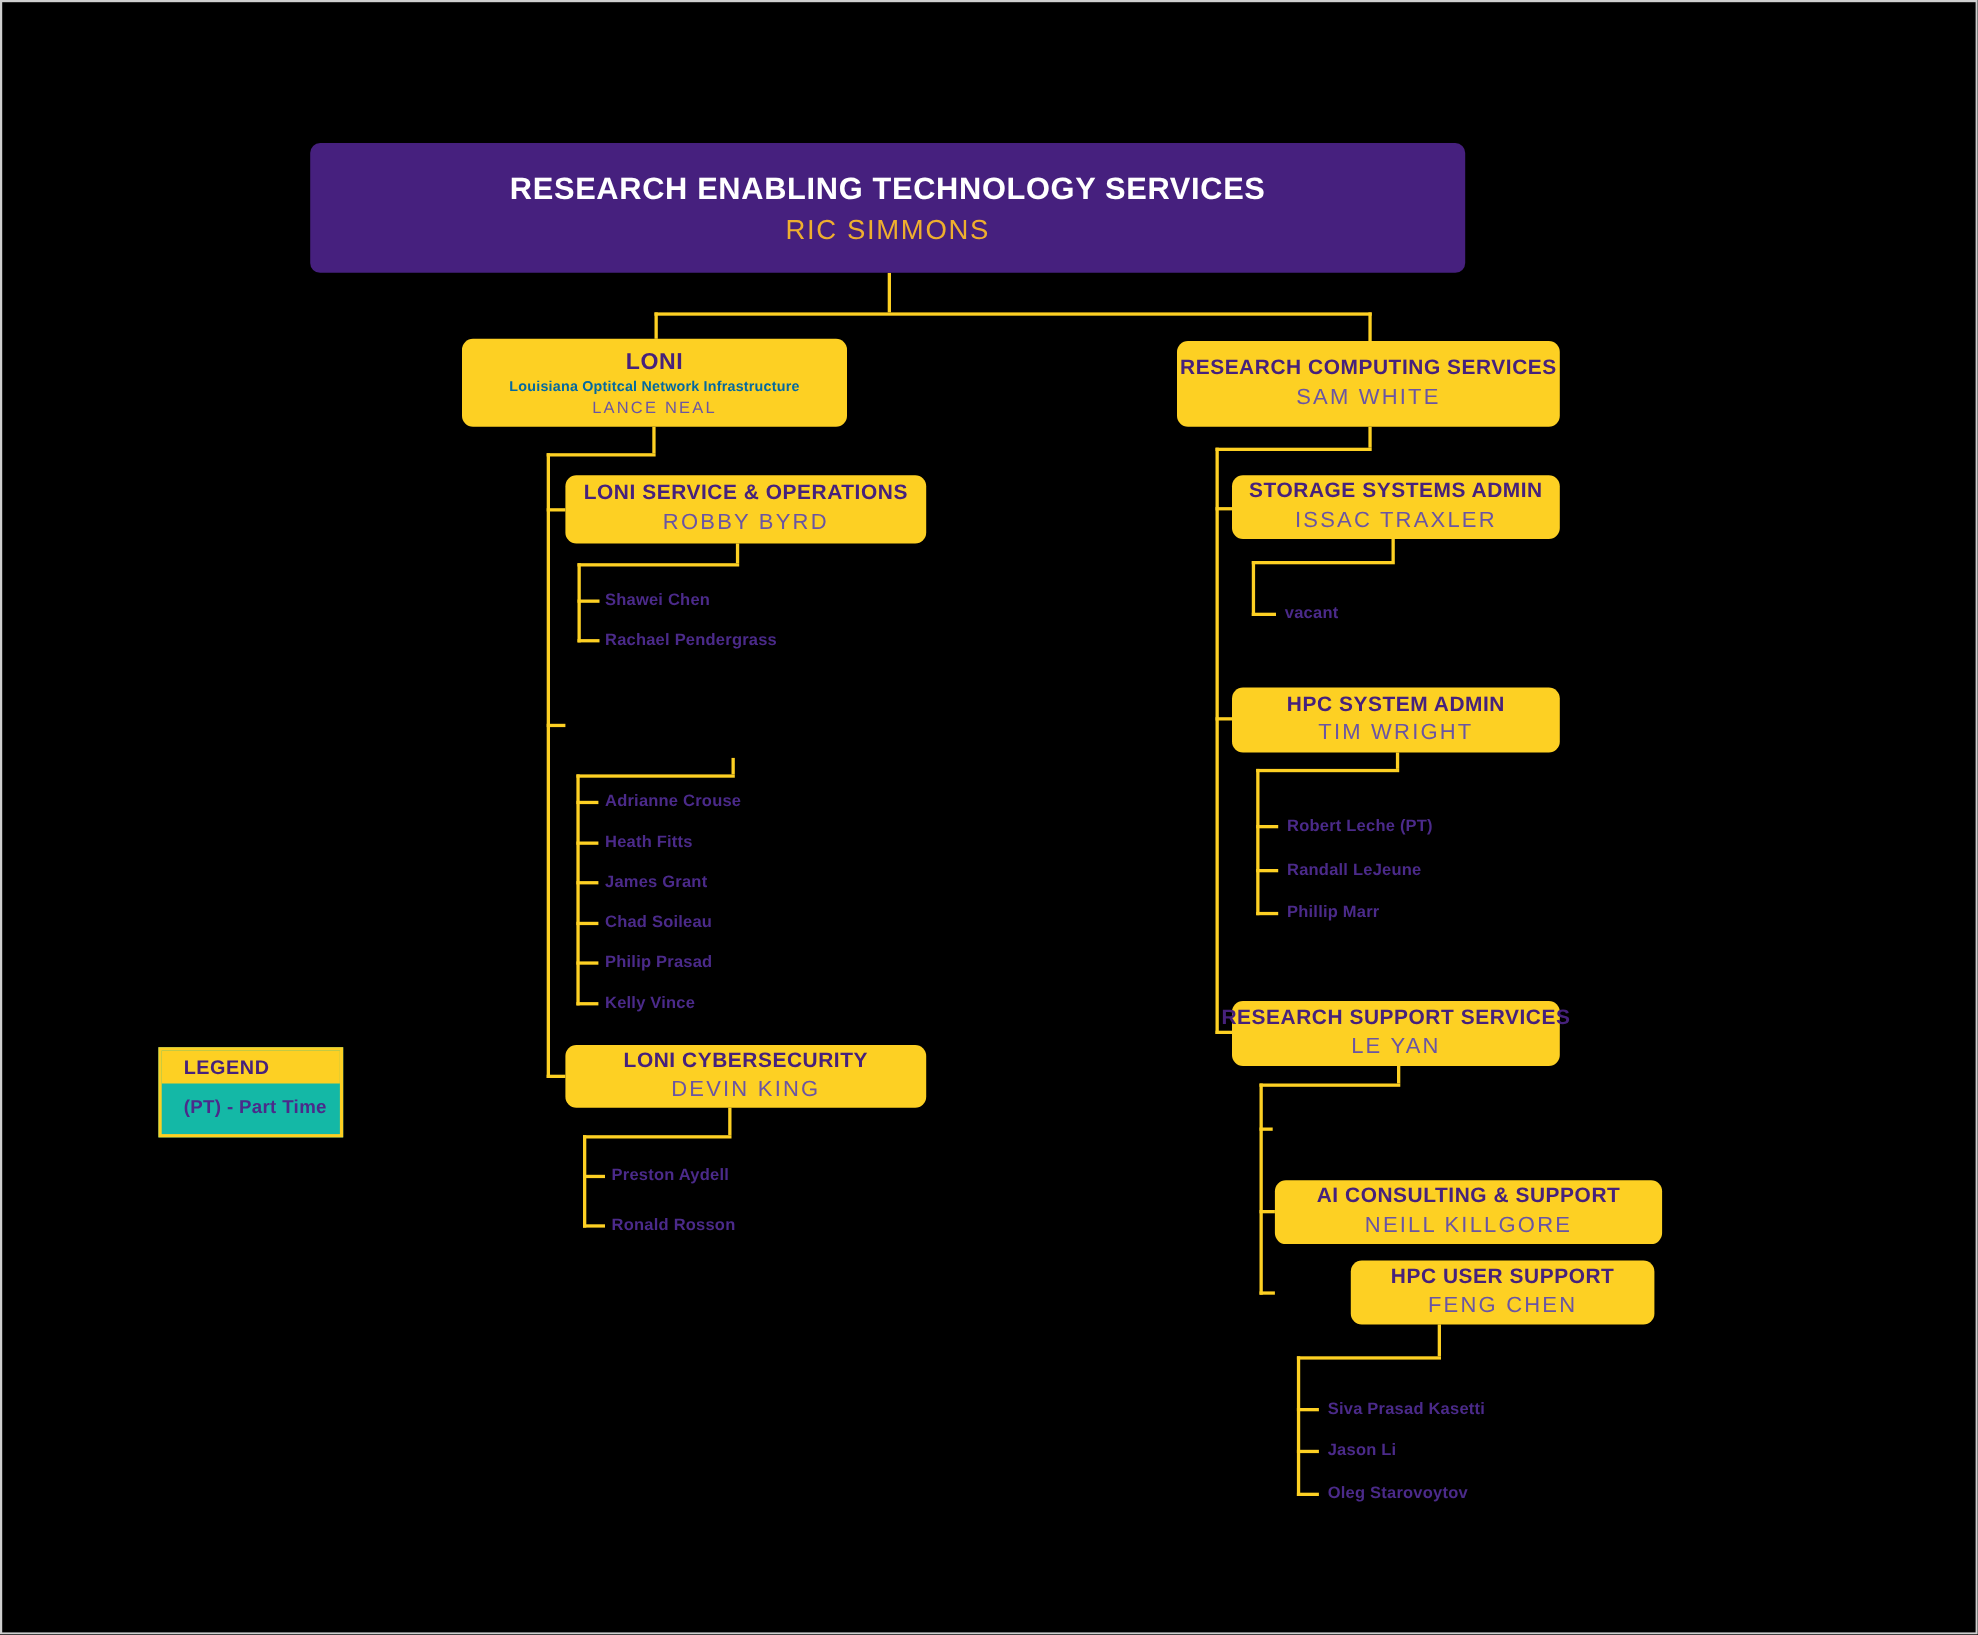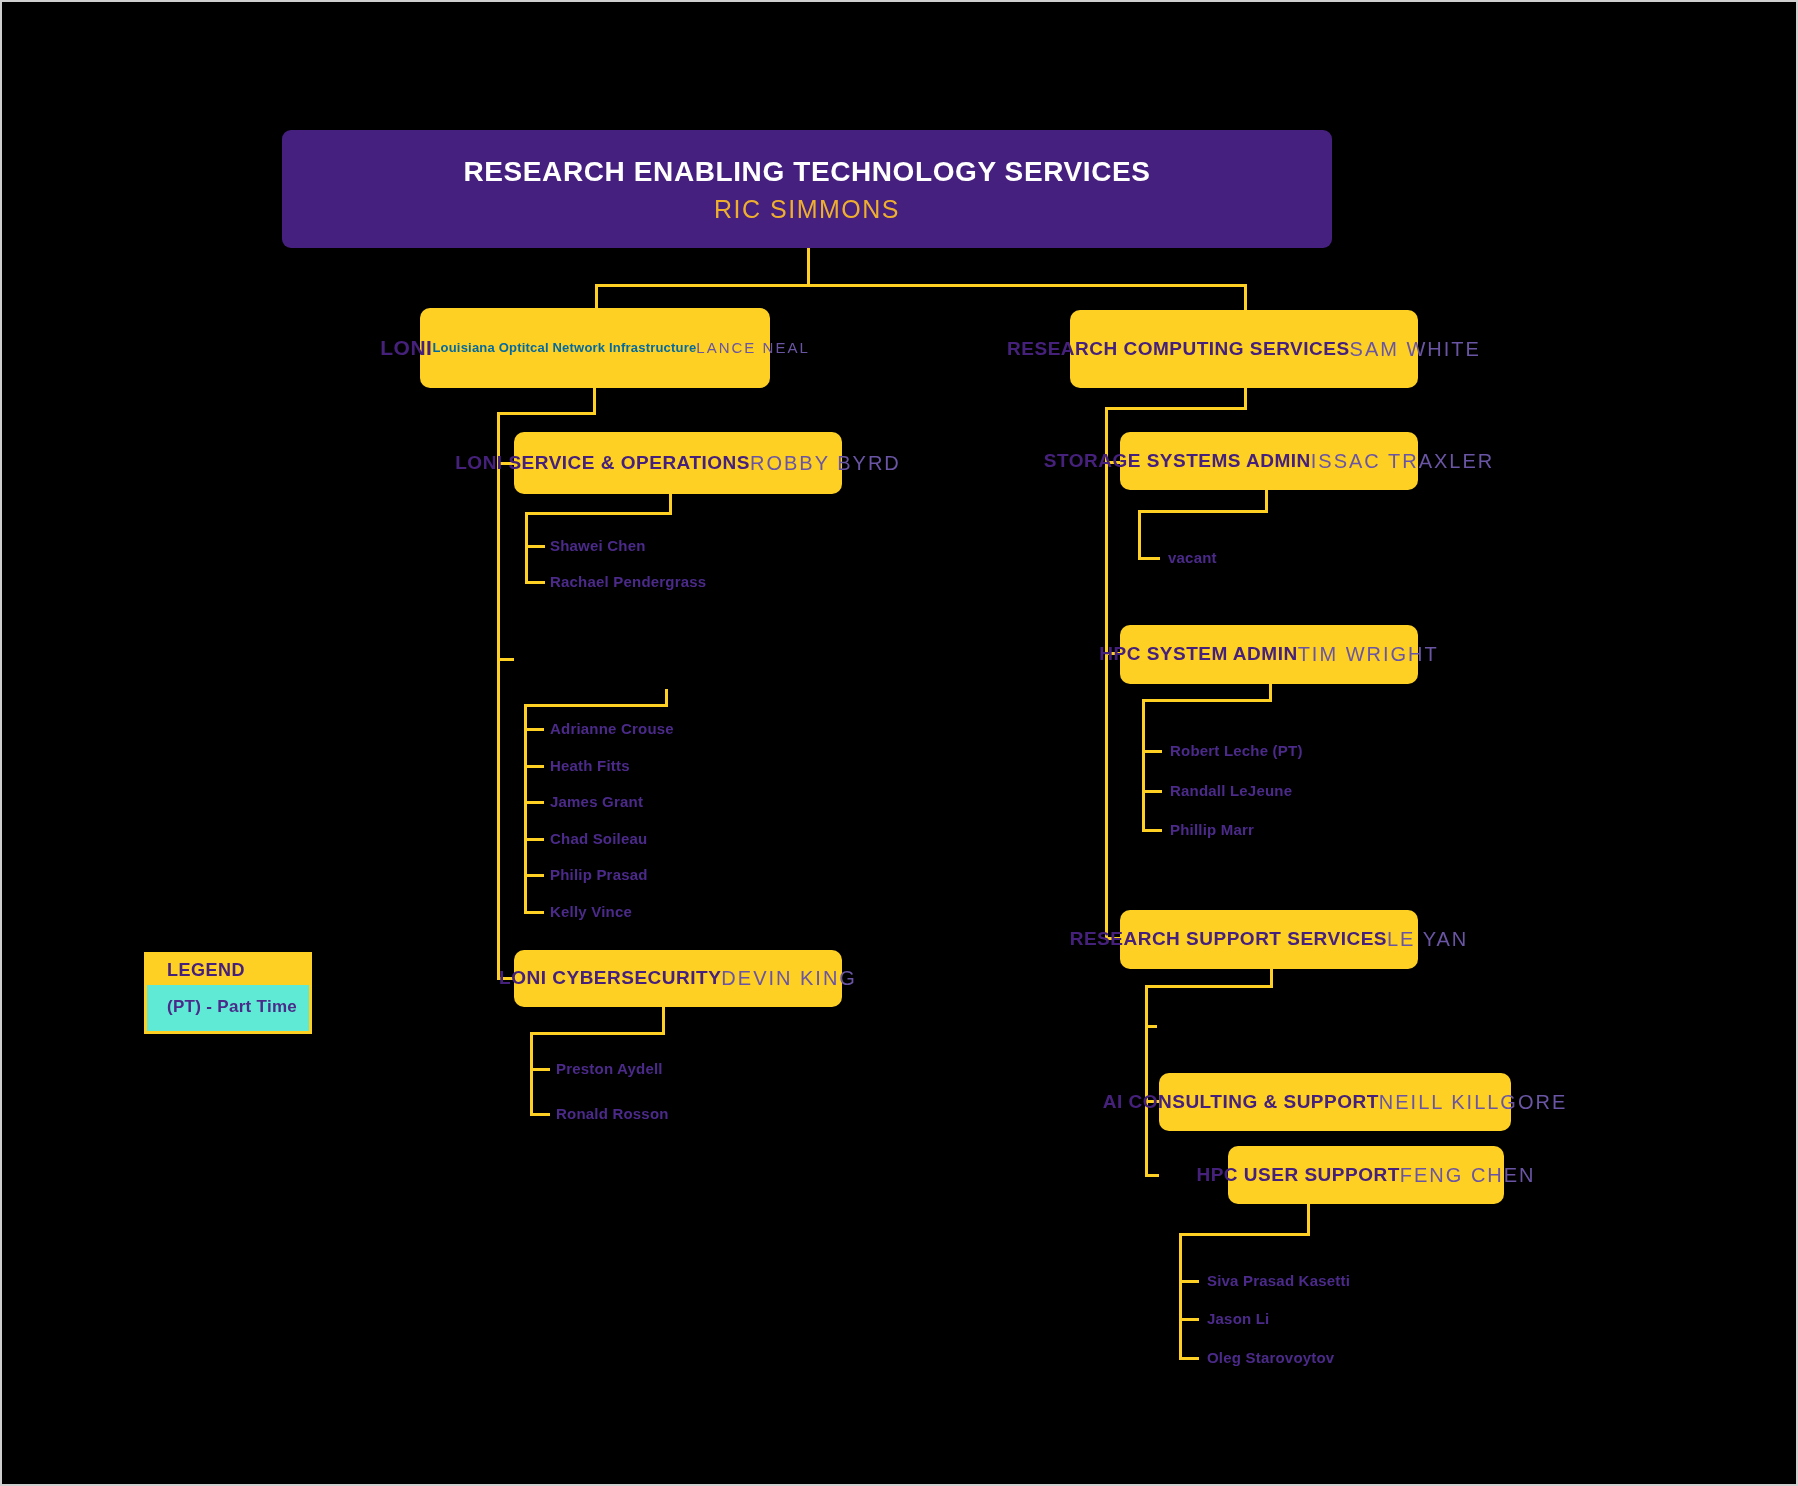--- a/index.html
+++ b/index.html
@@ -10,21 +10,21 @@
     border:2px solid #cfcfcf;
     box-sizing:border-box;
     font-family:"Liberation Sans", sans-serif;
     overflow:hidden;
   }
   .box{
     position:absolute;
     background:#FDD023;
     border-radius:10px;
     display:flex;
-    flex-direction:row;
+    flex-direction:column;
     align-items:center;
     justify-content:center;
     text-align:center;
     box-sizing:border-box;
     padding:4px 8px;
   }
   .box .t{
     color:#46217C;
     font-weight:bold;
     font-size:19px;
@@ -63,21 +63,21 @@
     height:22px;
     white-space:nowrap;
     letter-spacing:.2px;
   }
   .loni-sub{
     color:#0369a1;font-weight:bold;font-size:13px;letter-spacing:.2px;line-height:1.45;white-space:nowrap;
   }
   .legend{
     position:absolute;
     border:3px solid #FDD023;
-    background:#5eead4;
+    background:#14b8a6;
     box-sizing:border-box;
   }
   .legend .lg-head{
     background:#FDD023;
     height:30px;
     display:flex;align-items:center;
     padding-left:20px;
     color:#46217C;font-weight:bold;font-size:18px;letter-spacing:.5px;
   }
   .legend .lg-body{

